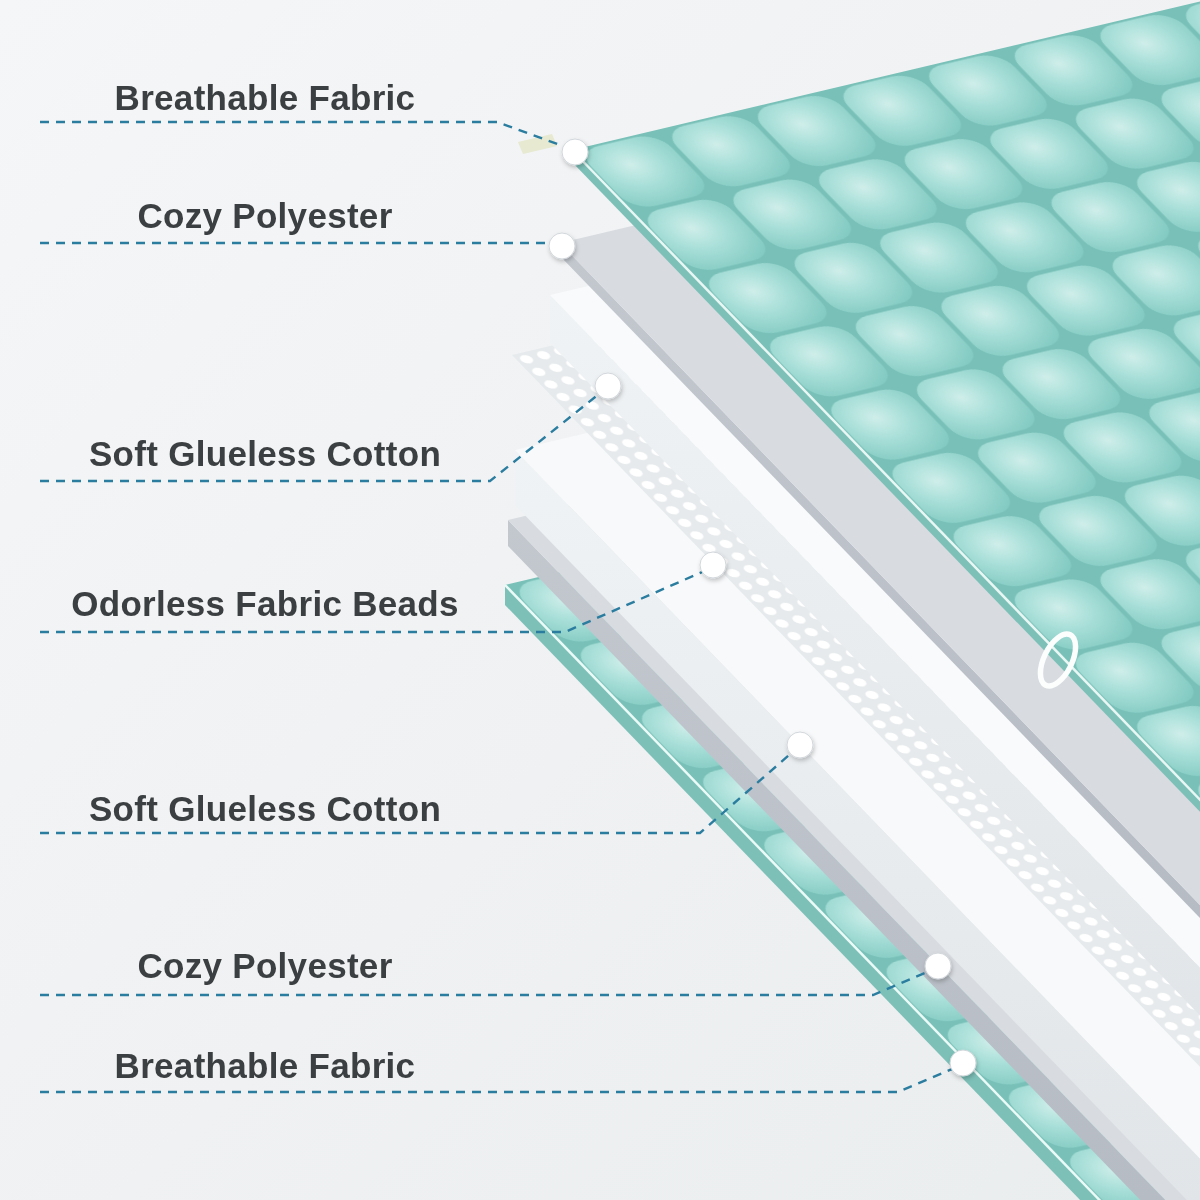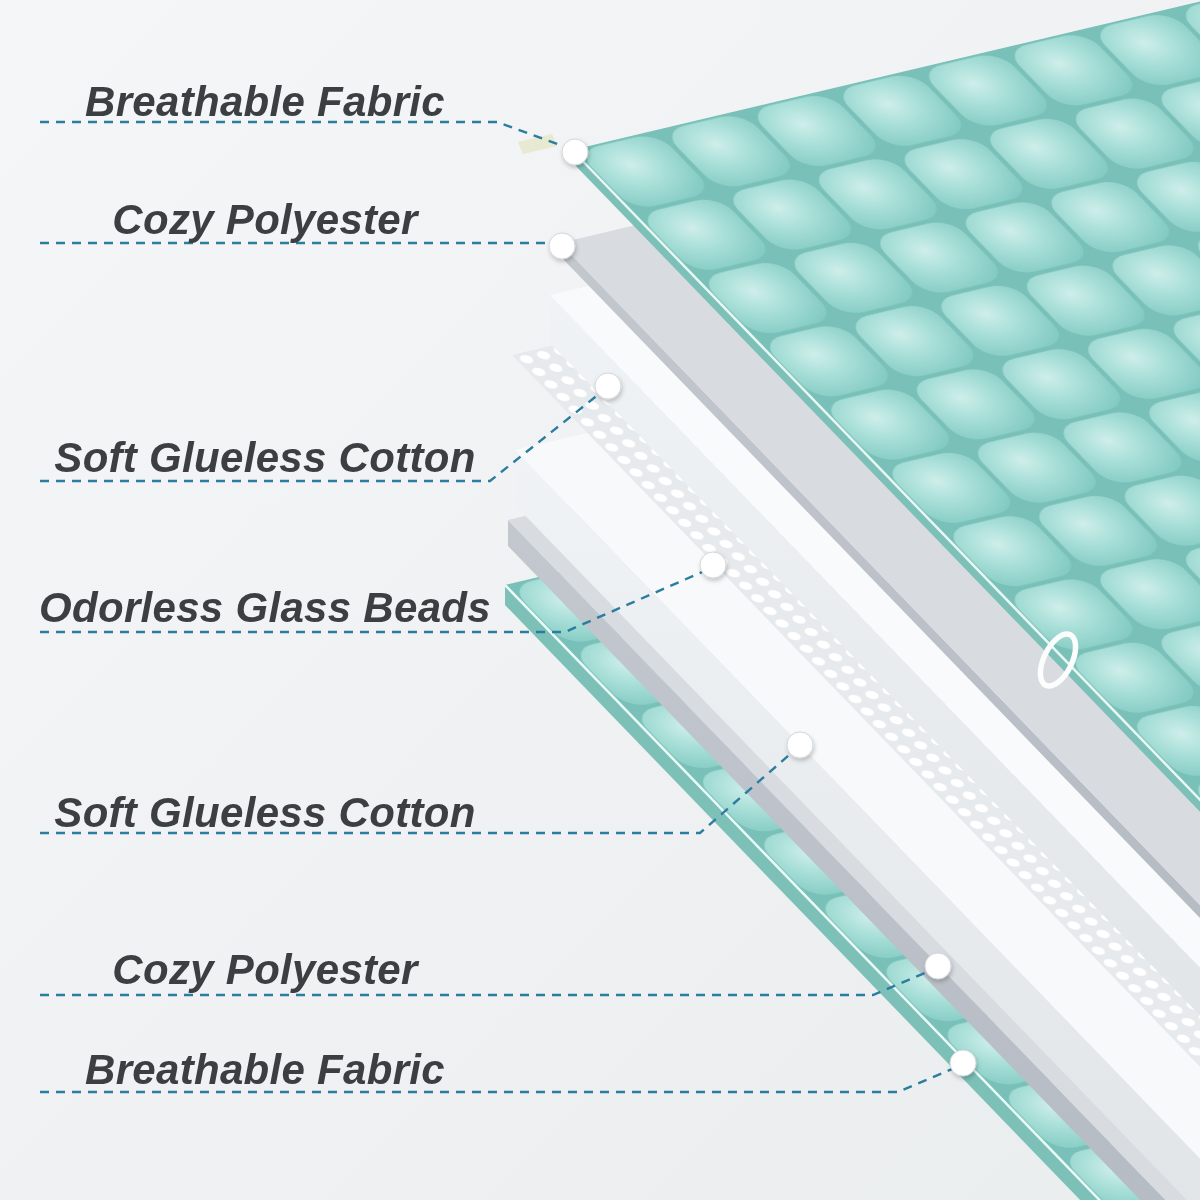--- a/index.html
+++ b/index.html
@@ -20,26 +20,25 @@
     inset: 0;
     width: 1200px;
     height: 1200px;
     display: block;
   }
   .layer-label {
     position: absolute;
     left: 30px;
     width: 470px;
     text-align: center;
-    font-size: 42px;
+    font-size: 35px;
     font-weight: 600;
     letter-spacing: 0.3px;
     color: #3c3f41;
     white-space: nowrap;
-    font-style: italic;
   }
 </style>
 </head>
 <body>
 
 <div class="stage">
 
   <svg class="diagram" viewBox="0 0 1200 1200" xmlns="http://www.w3.org/2000/svg">
     <defs>
       <radialGradient id="qg" cx="42%" cy="36%" r="75%">
@@ -130,18 +129,18 @@
       <circle cx="713" cy="565" r="13"></circle>
       <circle cx="800" cy="745" r="13"></circle>
       <circle cx="938" cy="966" r="13"></circle>
       <circle cx="963" cy="1063" r="13"></circle>
     </g>
   </svg>
 
   <div class="layer-label" style="top:78px">Breathable Fabric</div>
   <div class="layer-label" style="top:196px">Cozy Polyester</div>
   <div class="layer-label" style="top:434px">Soft Glueless Cotton</div>
-  <div class="layer-label" style="top:584px">Odorless Glass Beads</div>
+  <div class="layer-label" style="top:584px">Odorless Fabric Beads</div>
   <div class="layer-label" style="top:789px">Soft Glueless Cotton</div>
   <div class="layer-label" style="top:946px">Cozy Polyester</div>
   <div class="layer-label" style="top:1046px">Breathable Fabric</div>
 
 </div>
 
 </body></html>

